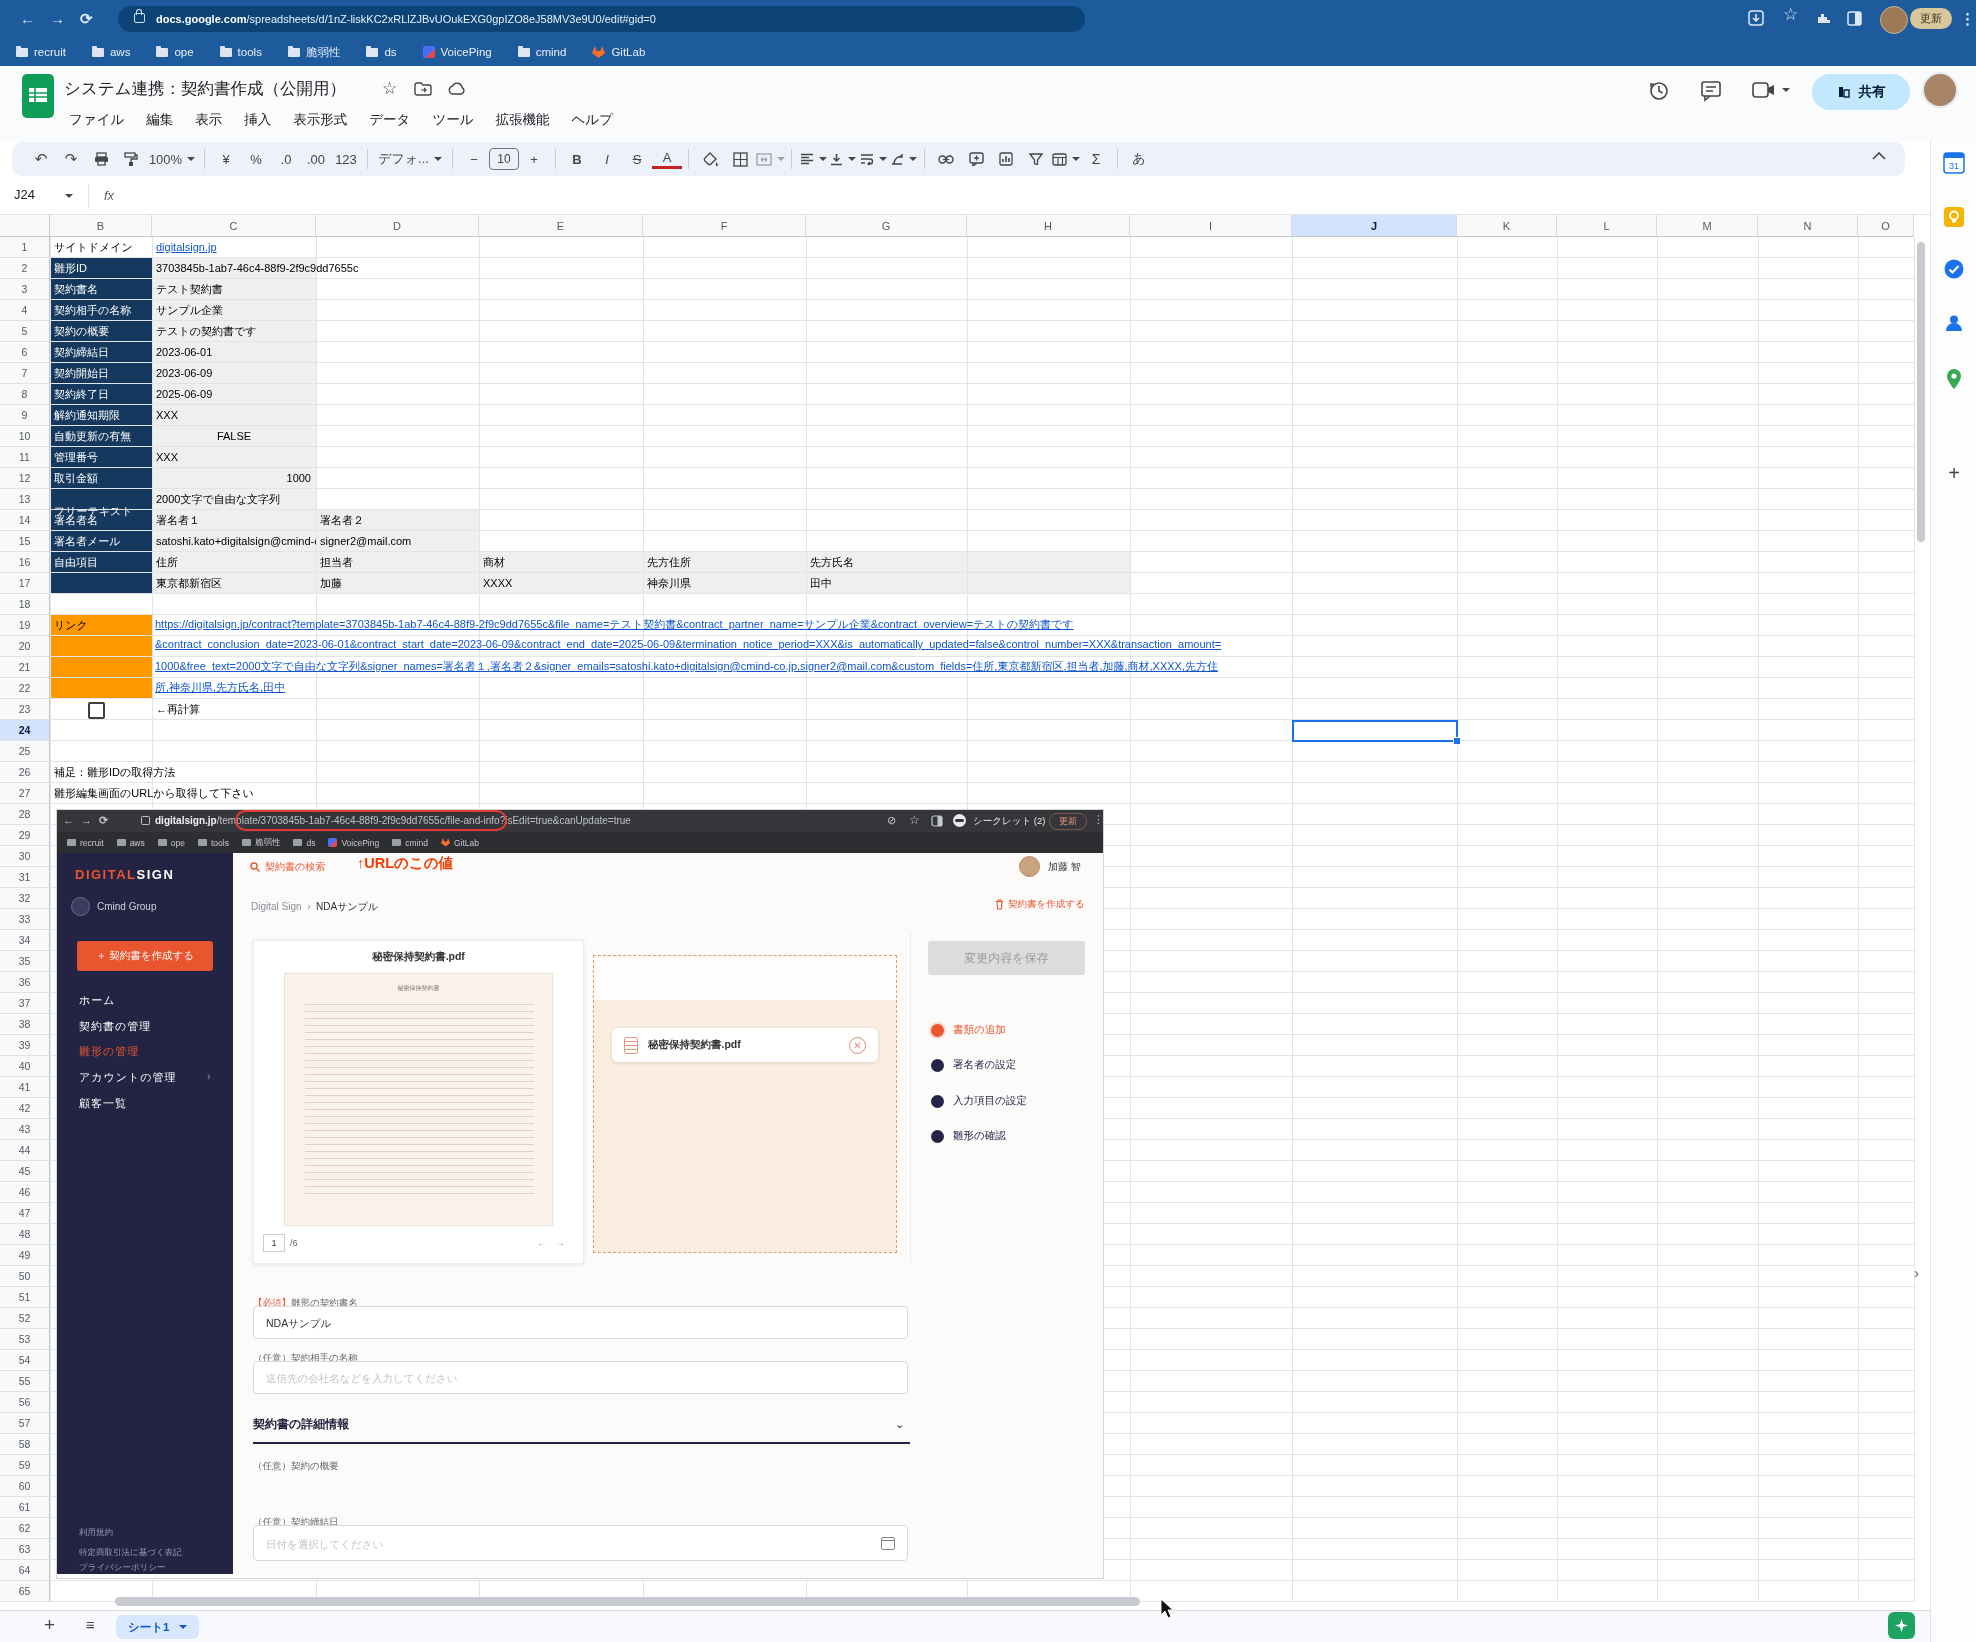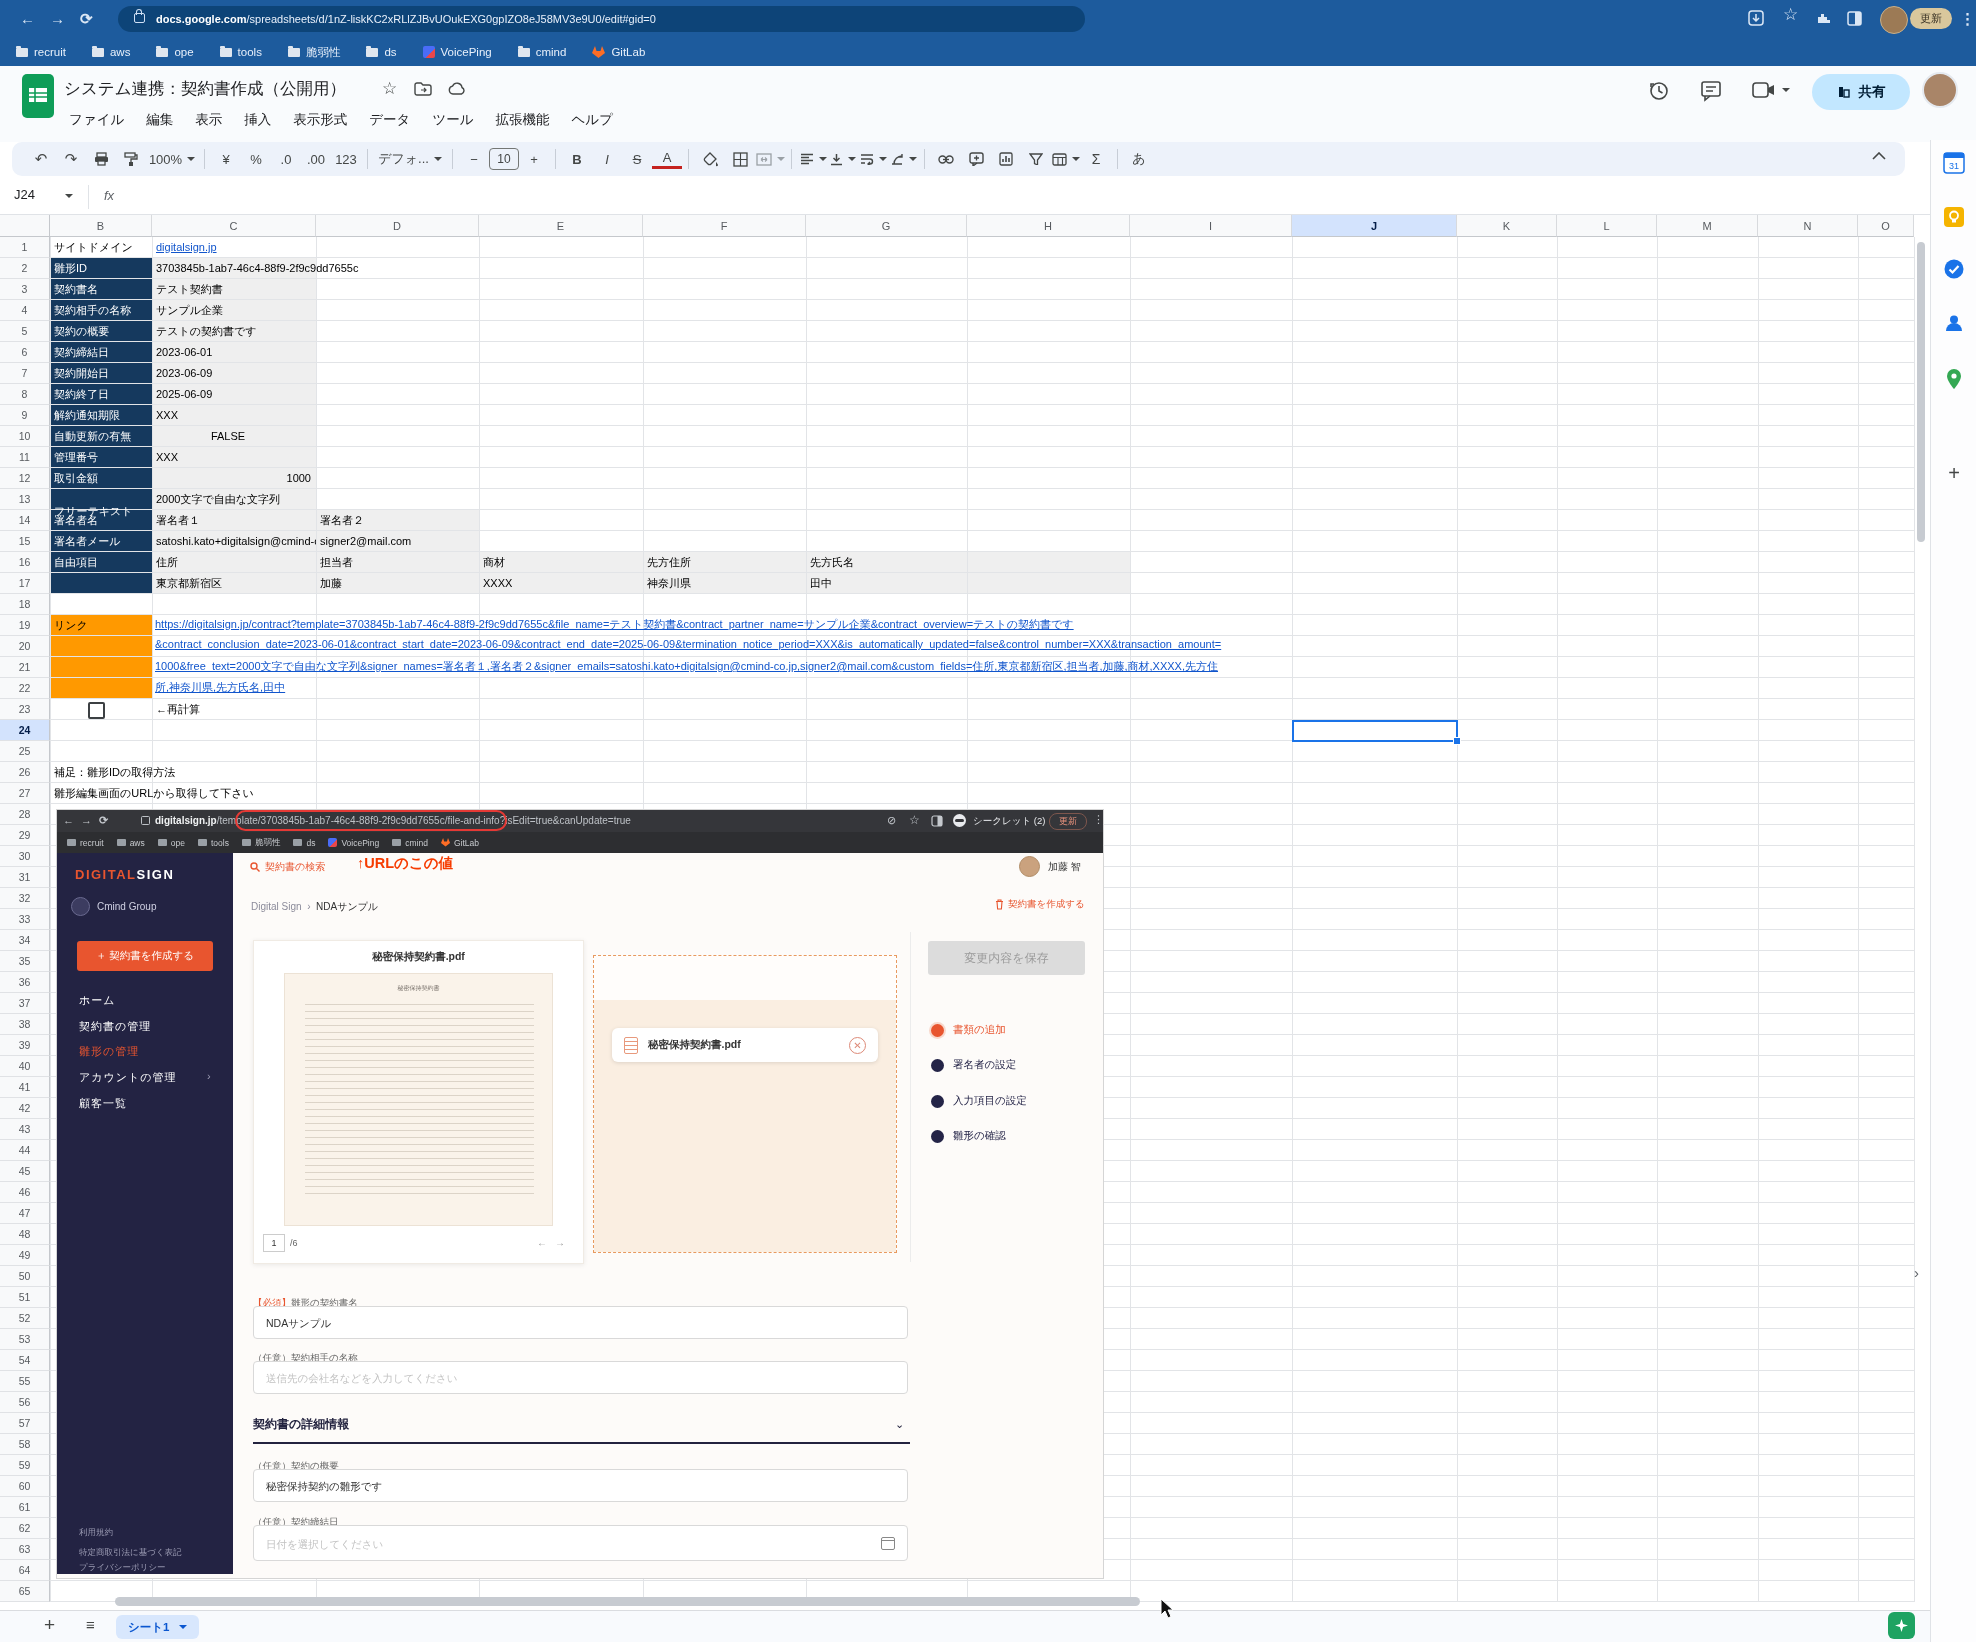--- a/index.html
+++ b/index.html
@@ -456,21 +456,21 @@
       <div class="cell" style="left: 152px; top: 321px;">テストの契約書です</div>
       <div class="cell navy" style="left: 50px; top: 342px;">契約締結日</div>
       <div class="cell" style="left: 152px; top: 342px;">2023-06-01</div>
       <div class="cell navy" style="left: 50px; top: 363px;">契約開始日</div>
       <div class="cell" style="left: 152px; top: 363px;">2023-06-09</div>
       <div class="cell navy" style="left: 50px; top: 384px;">契約終了日</div>
       <div class="cell" style="left: 152px; top: 384px;">2025-06-09</div>
       <div class="cell navy" style="left: 50px; top: 405px;">解約通知期限</div>
       <div class="cell" style="left: 152px; top: 405px;">XXX</div>
       <div class="cell navy" style="left: 50px; top: 426px;">自動更新の有無</div>
-      <div class="cell center" style="left: 146px; top: 426px; width: 164px;">FALSE</div>
+      <div class="cell center" style="left: 152px; top: 426px; width: 164px;">FALSE</div>
       <div class="cell navy" style="left: 50px; top: 447px;">管理番号</div>
       <div class="cell" style="left: 152px; top: 447px;">XXX</div>
       <div class="cell navy" style="left: 50px; top: 468px;">取引金額</div>
       <div class="cell right" style="left: 152px; top: 468px; width: 164px;">1000</div>
       <div class="cell navy" style="left: 50px; top: 489px; margin-top: 12px;">フリーテキスト</div>
       <div class="cell" style="left: 152px; top: 489px;">2000文字で自由な文字列</div>
       <div class="cell navy" style="left: 50px; top: 510px;">署名者名</div>
       <div class="cell" style="left: 152px; top: 510px;">署名者１</div>
       <div class="cell" style="left: 316px; top: 510px;">署名者２</div>
       <div class="cell navy" style="left: 50px; top: 531px;">署名者メール</div>
@@ -632,21 +632,20 @@
   <div id="sc-steps"></div>
 
   <div class="flabel" style="left:196px;top:487px;"><span class="req">【必須】</span><span>雛形の契約書名</span></div>
   <div class="finput" style="top:496px;">NDAサンプル</div>
   <div class="flabel" style="left:196px;top:542px;"><span>（任意）</span><span>契約相手の名称</span></div>
   <div class="finput" style="top:551px;"><span class="ph">送信先の会社名などを入力してください</span></div>
   <div id="sc-sec">契約書の詳細情報</div>
   <div id="sc-secchev">⌄</div>
   <div id="sc-rule"></div>
   <div class="flabel" style="left:196px;top:650px;"><span>（任意）</span><span>契約の概要</span></div>
-  <div class="finput" style="top:659px;">秘密保持契約の雛形です</div>
   <div class="flabel" style="left:196px;top:706px;"><span>（任意）</span><span>契約締結日</span></div>
   <div class="finput" style="top:715px;height:36px;line-height:36px;"><span class="ph">日付を選択してください</span><span class="calicon"></span></div>
 <div class="step active" style="top: 193px;">
         <span class="dot"></span>
         <span>書類の追加</span>
       </div>
       <div class="step" style="top: 228px;">
         <span class="dot"></span>
         <span>署名者の設定</span>
       </div>

